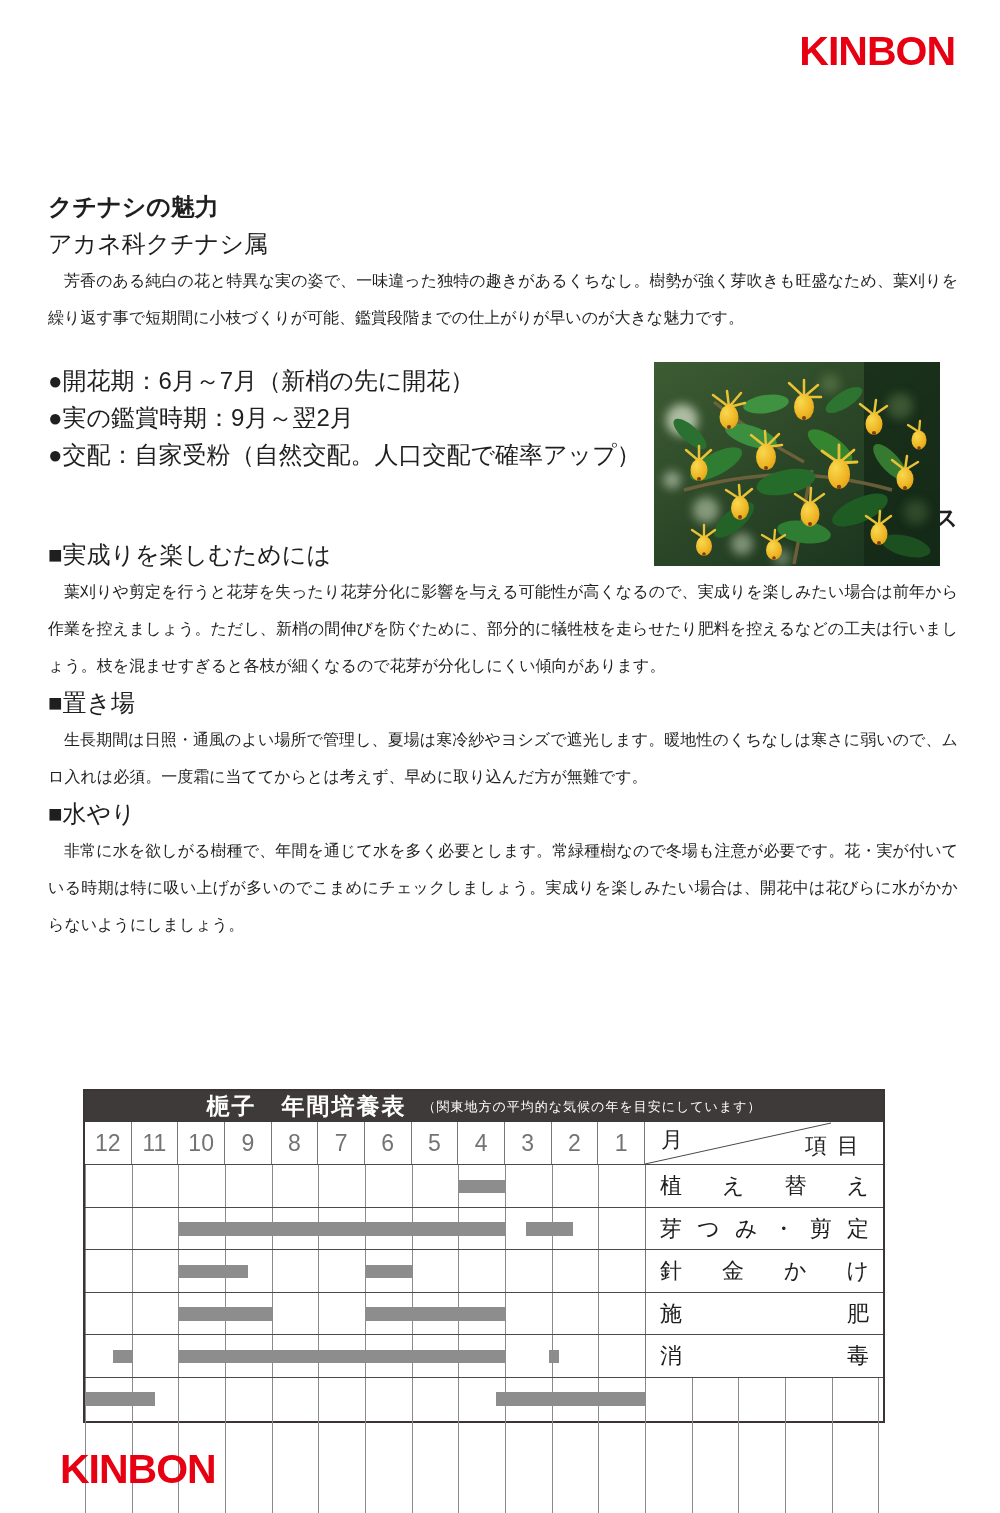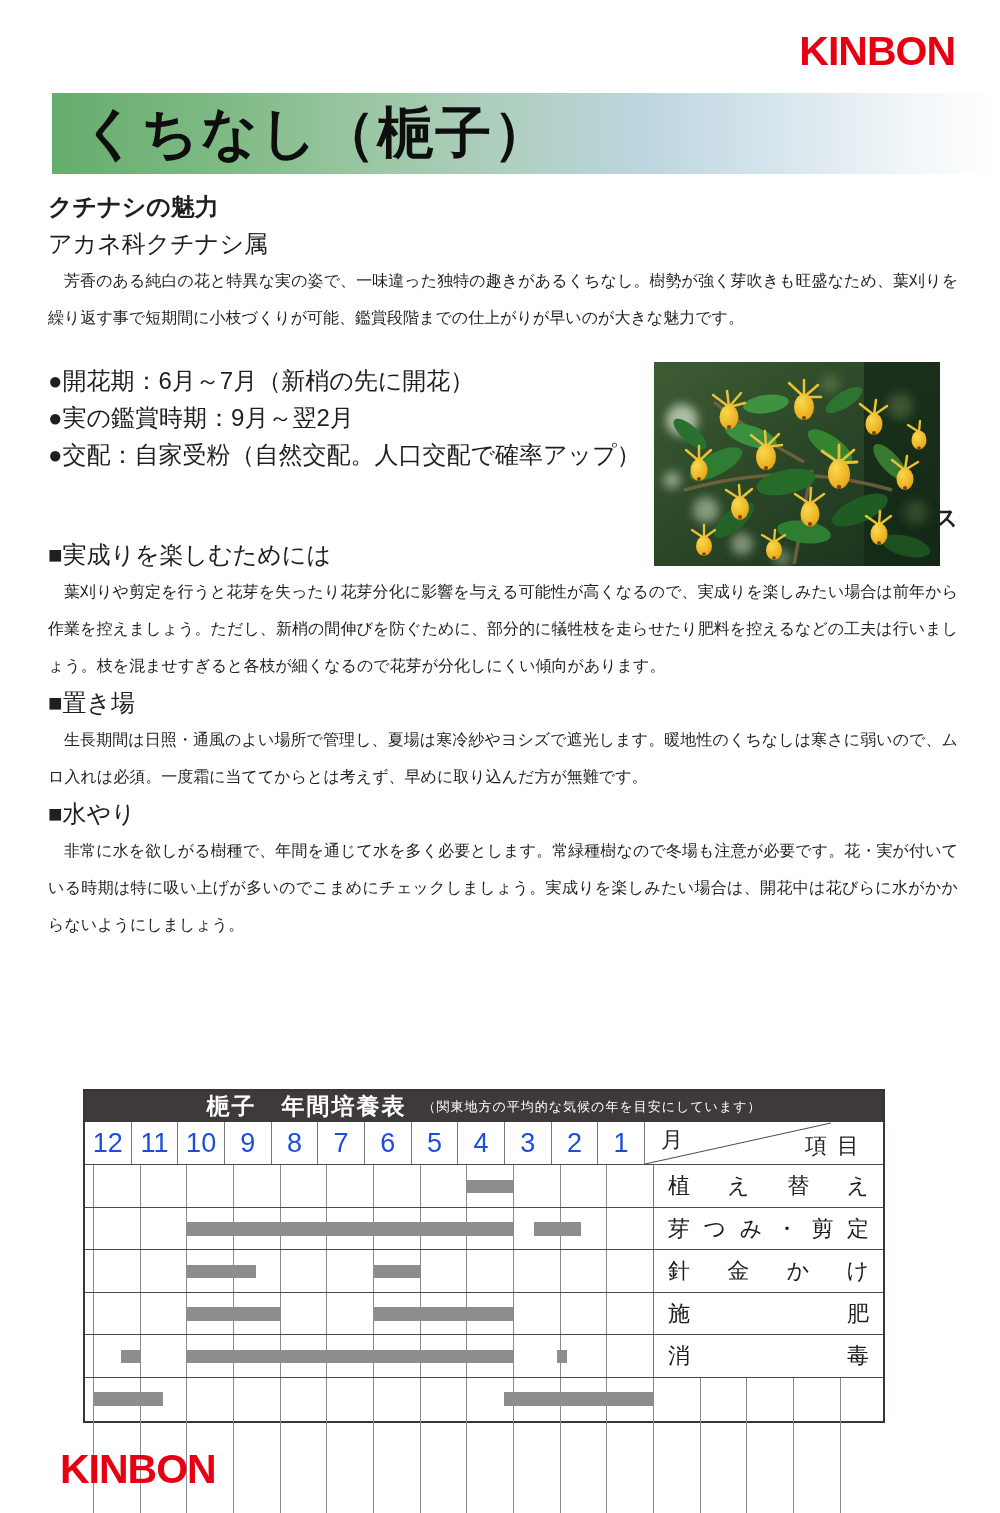--- a/index.html
+++ b/index.html
@@ -47,49 +47,46 @@
   }
   .c-head{
     height:31px;background:#3e3a39;color:#fff;display:flex;align-items:center;justify-content:center;
     white-space:nowrap;
   }
   .c-title{font-family:"Liberation Serif", serif;font-weight:bold;font-size:23px;letter-spacing:2px;}
   .c-note{font-size:13px;margin-left:16px;letter-spacing:1px;}
   .m-row{height:43px;display:flex;border-bottom:1px solid #4a4a4a;box-sizing:border-box;}
   .m-cell{
     flex:0 0 auto;box-sizing:border-box;border-right:1px solid #777;
-    display:flex;align-items:center;justify-content:center;font-size:27px;color:#1d4ed8;
+    display:flex;align-items:center;justify-content:center;font-size:23px;color:#737373;
   }
   .diag-cell{position:relative;flex:1 1 auto;}
   .diag-cell svg{position:absolute;left:0;top:0;}
   .diag-month{position:absolute;left:16px;top:3px;font-size:22px;color:#222;}
   .diag-item{position:absolute;right:14px;bottom:3px;font-size:22px;color:#222;letter-spacing:10px;}
-  .d-row{height:42.6px;display:flex;border-bottom:1px solid #4a4a4a;box-sizing:border-box;padding-left:8px;}
+  .d-row{height:42.6px;display:flex;border-bottom:1px solid #4a4a4a;box-sizing:border-box;}
   .d-row:last-child{border-bottom:none;flex-direction:column;}
   .d-track{
     position:relative;flex:0 0 560px;
     background-image:repeating-linear-gradient(to right,#8a8a8a 0,#8a8a8a 1px,transparent 1px,transparent 46.666px);
   }
   .d-label{
     flex:1 1 auto;border-left:1px solid #777;box-sizing:border-box;
     font-size:22px;color:#1d1d1d;line-height:41px;padding:0 14px;
     text-align:justify;text-align-last:justify;overflow:hidden;white-space:nowrap;
   }
   .bar{position:absolute;top:14.5px;height:13.5px;background:#8d8d8d;}
 </style>
 </head>
 <body>
 
 <div class="page">
 
   <div class="brand top">KINBON</div>
 
-  <div class="banner">
-    <h1>くちなし（梔子）</h1>
-  </div>
 
   <div class="content">
     <h2 class="h-bold">クチナシの魅力</h2>
     <div class="plainline">アカネ科クチナシ属</div>
     <p class="para">芳香のある純白の花と特異な実の姿で、一味違った独特の趣きがあるくちなし。樹勢が強く芽吹きも旺盛なため、葉刈りを繰り返す事で短期間に小枝づくりが可能、鑑賞段階までの仕上がりが早いのが大きな魅力です。</p>
 
     <div class="bullets">
       <div>●開花期：6月～7月（新梢の先に開花）</div>
       <div>●実の鑑賞時期：9月～翌2月</div>
       <div>●交配：自家受粉（自然交配。人口交配で確率アップ）</div>

